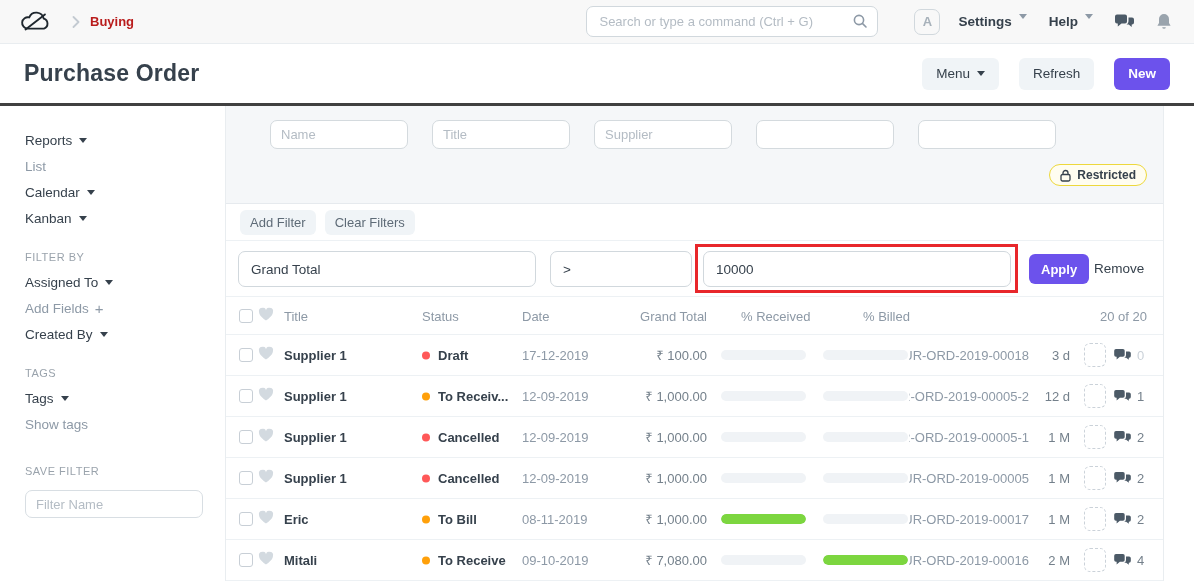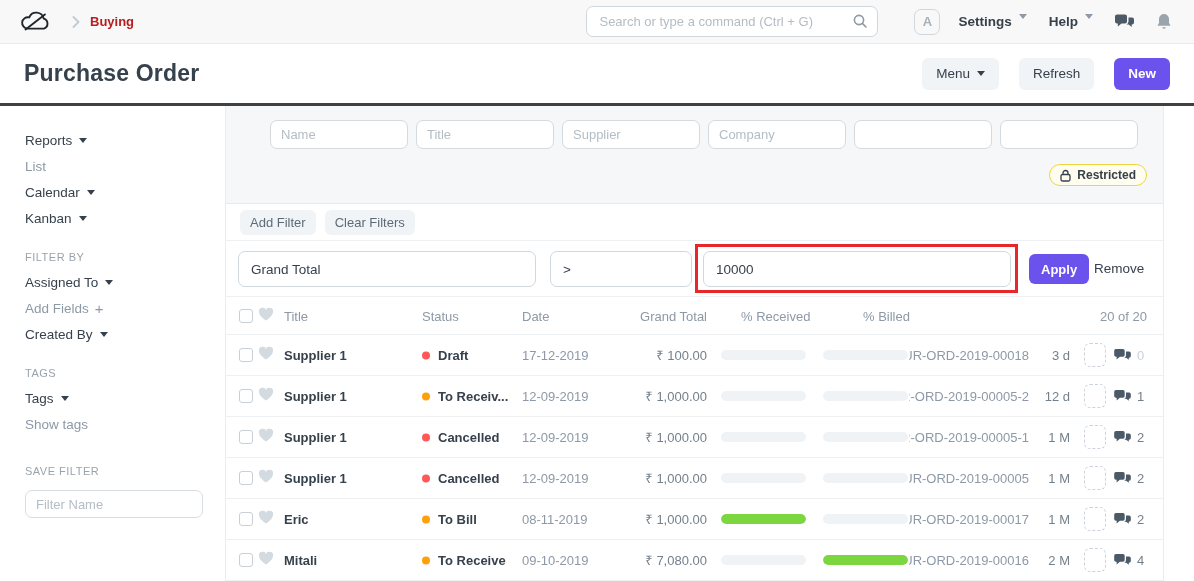--- a/index.html
+++ b/index.html
@@ -39,21 +39,21 @@
   .sidebar{width:225px;flex-shrink:0;padding:26px 0 0 25px;}
   .side-item{display:flex;align-items:center;margin-bottom:9px;height:17px;cursor:pointer;font-size:13.5px;color:var(--text);}
   .muted-link{color:#8D99A6;}
   .side-heading{font-size:11px;color:#9AA3AC;letter-spacing:.5px;margin:24px 0 11px;}
   .plus{margin-left:6px;font-size:15px;color:#8D99A6;}
   .filter-name-input{width:178px;height:28px;border:1px solid #D8DEE3;border-radius:7px;padding:0 10px;font-size:13px;outline:none;background:#fff;font-family:inherit;color:var(--text);margin-top:2px;}
   .filter-name-input::placeholder{color:#B4BCC4;}
   .main{width:939px;flex-shrink:0;border-left:1px solid #E9EDF0;border-right:1px solid #E9EDF0;background:#fff;}
   
   .filter-area{height:98px;background:#F5F7F9;border-bottom:1px solid #E6EAEE;padding:14px 16px 0 12px;}
-  .filter-fields{display:flex;gap:8px;padding-left:32px;}
+  .filter-fields{display:flex;gap:24px;padding-left:32px;}
   .filter-input{width:138px;height:29px;border:1px solid #D4DADE;border-radius:7px;background:#fff;padding:0 10px;font-size:13px;color:var(--text);outline:none;font-family:inherit;}
   .filter-input::placeholder{color:#B4BCC4;}
   .restricted-row{display:flex;justify-content:flex-end;margin-top:15px;}
   .restricted-badge{display:inline-flex;align-items:center;gap:6px;background:#FFFDF0;border:1px solid #EDD83C;border-radius:11px;padding:0 10px;height:22px;font-size:12px;font-weight:600;color:var(--text);cursor:pointer;}
   
   .toolbar{height:37px;border-bottom:1px solid var(--rowline);display:flex;align-items:center;padding:0 14px;}
   .chip{background:#F0F4F7;border:none;border-radius:6px;height:25px;padding:0 10px;display:inline-flex;align-items:center;color:#5E6B77;font-size:13px;margin-right:9px;cursor:pointer;font-family:inherit;}
   .toolbar-right{margin-left:auto;display:flex;align-items:center;gap:11px;}
   .sort-label{color:#4C5A67;font-size:13px;cursor:pointer;}
   .sort-btn{width:23px;height:23px;background:#F0F4F7;border:none;border-radius:5px;display:flex;align-items:center;justify-content:center;cursor:pointer;}
@@ -196,21 +196,20 @@
     <input class="filter-name-input" type="text" placeholder="Filter Name" style="">
   </aside>
 
   <main class="main">
 
     <div class="filter-area">
       <div class="filter-fields">
         <input class="filter-input" type="text" placeholder="Name" style="">
         <input class="filter-input" type="text" placeholder="Title" style="">
         <input class="filter-input" type="text" placeholder="Supplier" style="">
-        <input class="filter-input" type="text" placeholder="Company" style="">
         <input class="filter-input" type="text" placeholder="" style="">
         <input class="filter-input" type="text" placeholder="" style="">
       </div>
       <div class="restricted-row">
         <span class="restricted-badge">
           <svg width="11" height="13" viewBox="0 0 11 13">
               <rect x="1" y="5.5" width="9" height="6.5" rx="1.5" fill="none" stroke="#36414C" stroke-width="1.3"></rect>
               <path d="M3 5.5V4a2.5 2.5 0 0 1 5 0v1.5" fill="none" stroke="#36414C" stroke-width="1.3"></path>
             </svg>
           <span>Restricted</span>

